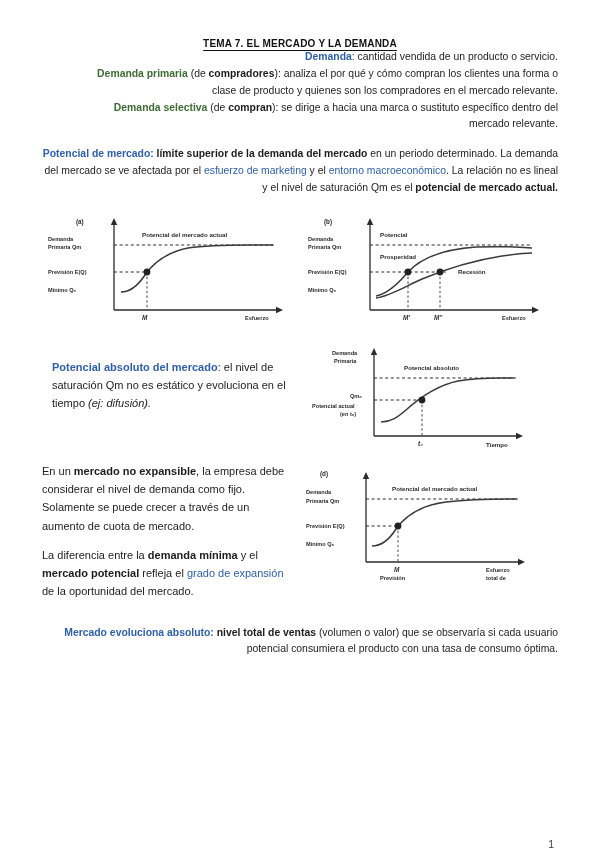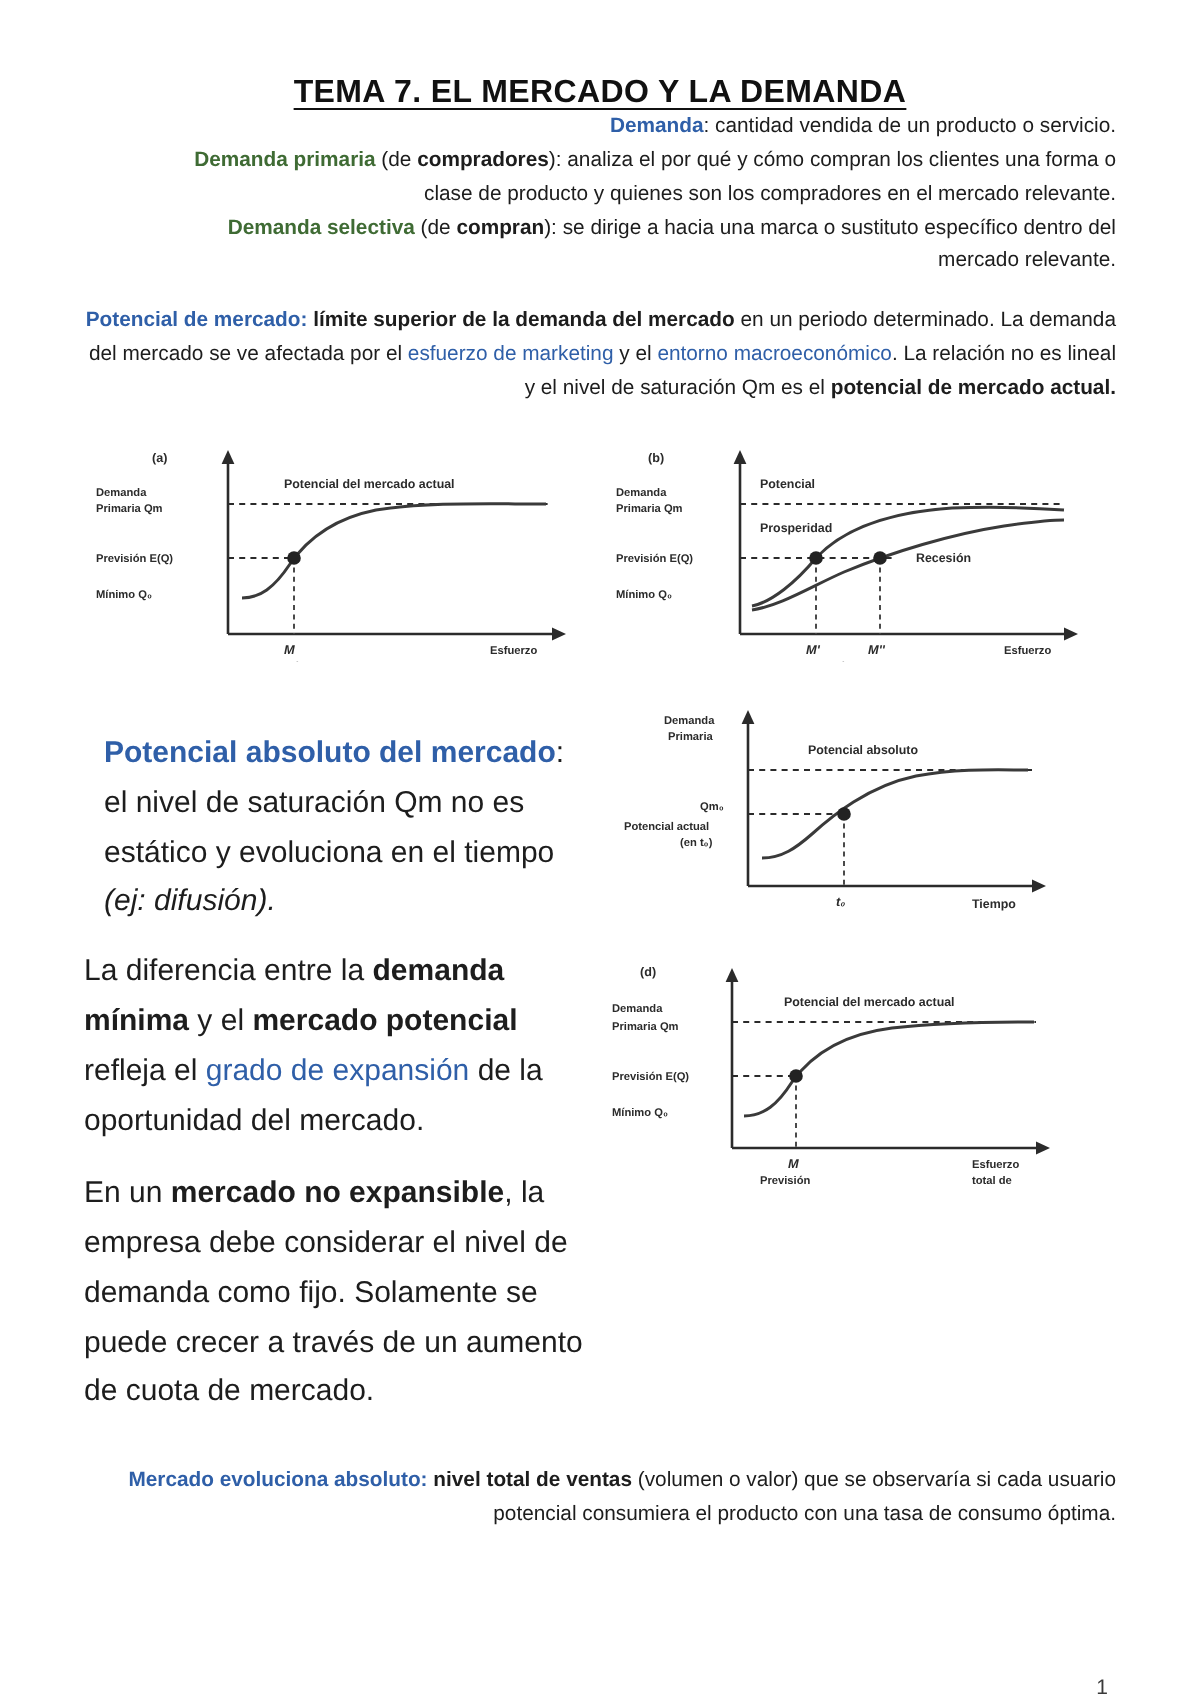--- a/index.html
+++ b/index.html
@@ -9,21 +9,21 @@
     background:#ffffff;
     font-family:"Liberation Sans", sans-serif;
     color:#1a1a1a;
     position:relative;
     overflow:hidden;
   }
   .page { position:relative; width:600px; height:848px; padding:0 42px; }
 
   .doc-title {
     text-align:center;
-    font-size:16px;
+    font-size:10px;
     font-weight:bold;
     letter-spacing:.2px;
     text-decoration:underline;
     text-underline-offset:3px;
     margin:38px 0 0 0;
     color:#111;
   }
   .section-title {
     text-align:center;
     font-size:11.3px;
@@ -52,21 +52,21 @@
   .fig { position:relative; }
 
   .fig-svg { display:block; }
 
   .row-ab { margin-top:15px; }
   .row-c  { margin-top:16px; display:flex; gap:10px; align-items:flex-start; }
   .row-d  { margin-top:10px; display:flex; gap:10px; align-items:flex-start; }
 
   .txt-col { width:252px; }
   .txt-col p {
-    font-size:15px;
+    font-size:11px;
     line-height:1.66;
     margin:0;
     color:#1d1d1d;
   }
   .txt-col p + p { margin-top:11px; }
   .txt-col.pad-c { padding-top:18px; padding-left:10px; }
 
   .bottom-block { margin-top:24px; }
 
   .page-num {
@@ -222,24 +222,24 @@
 
         <text class="lbl-i" x="114" y="106">t₀</text>
         <text class="lbl" x="182" y="107">Tiempo</text>
       </svg>
     </div>
   </div>
 
   <div class="row-d">
     <div class="txt-col">
       <p>
-        <span>La diferencia entre la </span><span class="b">demanda mínima</span><span> y el </span><span class="b">mercado potencial</span><span> refleja el </span><span class="blue">grado de expansión</span><span> de la oportunidad del mercado.</span>
+        <span>En un </span><span class="b">mercado no expansible</span><span>, la empresa debe considerar el nivel de demanda como fijo. Solamente se puede crecer a través de un aumento de cuota de mercado.</span>
       </p>
       <p>
-        <span>En un </span><span class="b">mercado no expansible</span><span>, la empresa debe considerar el nivel de demanda como fijo. Solamente se puede crecer a través de un aumento de cuota de mercado.</span>
+        <span>La diferencia entre la </span><span class="b">demanda mínima</span><span> y el </span><span class="b">mercado potencial</span><span> refleja el </span><span class="blue">grado de expansión</span><span> de la oportunidad del mercado.</span>
       </p>
     </div>
 
     <div class="fig">
       <svg class="fig-svg" width="240" height="118" viewBox="0 0 240 118">
         <text class="lbl-t" x="16" y="14">(d)</text>
 
         <text class="lbl-s" x="2" y="32">Demanda</text>
         <text class="lbl-s" x="2" y="41">Primaria Qm</text>
         <text class="lbl-s" x="2" y="66">Previsión E(Q)</text>

